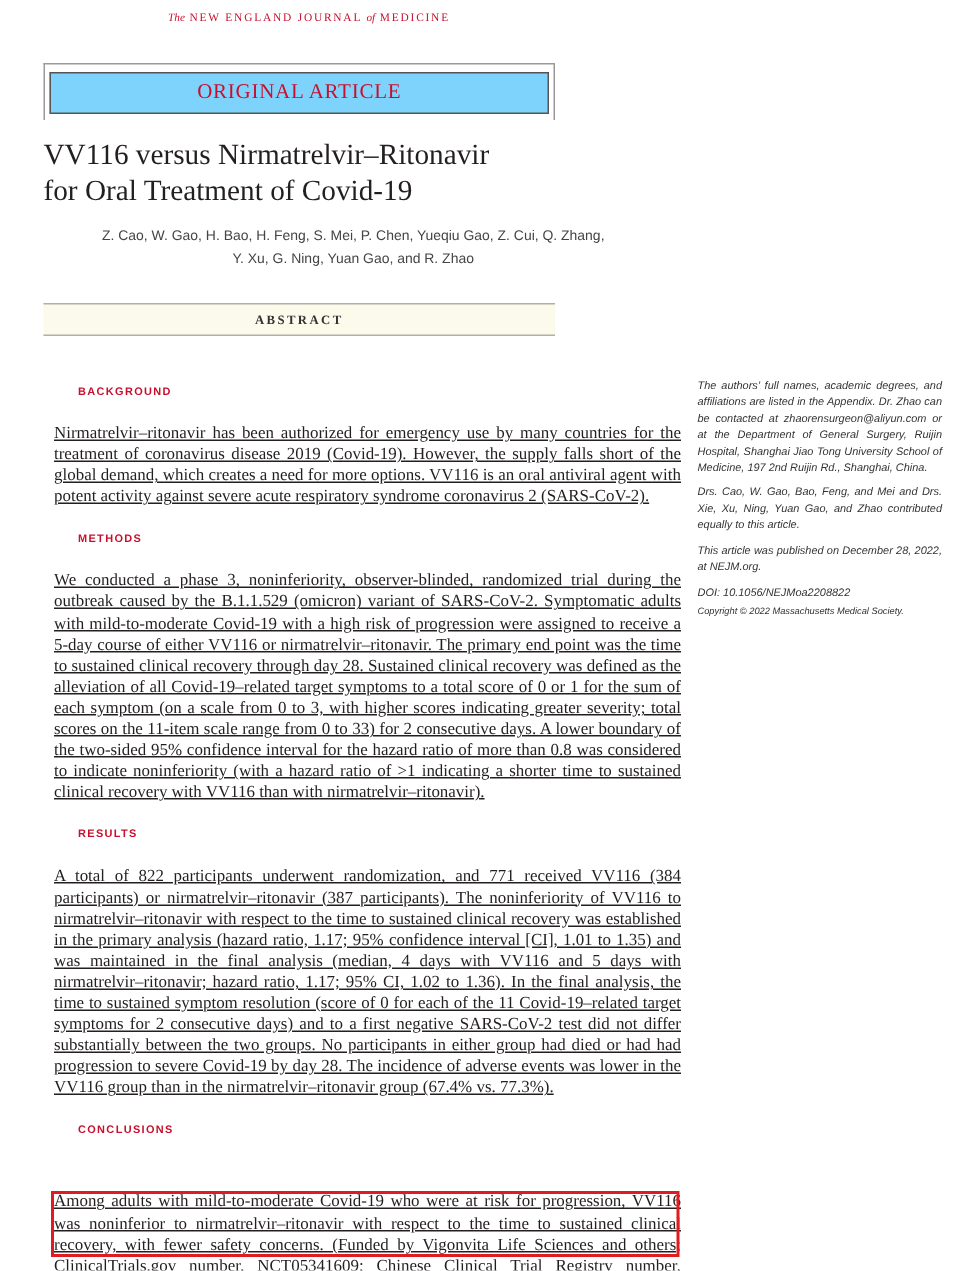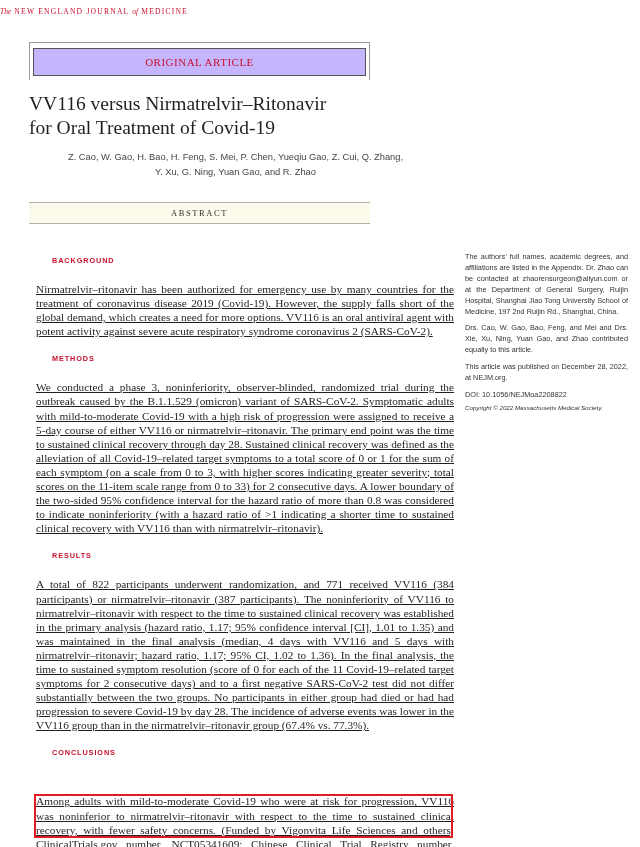--- a/index.html
+++ b/index.html
@@ -2,49 +2,49 @@
 <html><head>
   <meta charset="utf-8">
   <style>
     html, body { margin: 0; padding: 0; background: #ffffff; }
     body {
       width: 640px; height: 847px; position: relative; overflow: hidden;
       font-family: "Liberation Serif", "DejaVu Serif", serif;
       color: #231f20;
     }
     .journal-header {
-      position: absolute; top: 7px; left: 0; width: 412px; 
+      position: absolute; top: 7px; left: 0; width: 412px; text-align: center;
       font-family: "Liberation Serif", serif; font-size: 7.6px; letter-spacing: 1.2px;
       color: #c8102e;
     }
     .journal-header .small { font-style: italic; letter-spacing: 0; font-size: 7.5px; }
     .article-type-outer {
       position: absolute; left: 29px; top: 42px; width: 339px; height: 37px;
       border-top: 1px solid #9a9a9a; border-left: 1px solid #9a9a9a; border-right: 1px solid #9a9a9a;
     }
     .article-type-box {
       position: absolute; left: 33px; top: 48px; width: 331px; height: 26px;
-      background: #c4b5fd; border: 1.4px solid #555;
+      background: #7dd3fc; border: 1.4px solid #555;
       display: flex; align-items: center; justify-content: center;
-      font-size: 11px; letter-spacing: 0.5px; color: #c8102e;
+      font-size: 14px; letter-spacing: 0.5px; color: #c8102e;
     }
     .title {
       position: absolute; left: 29px; top: 92px; width: 341px; text-align: left;
       font-size: 19.5px; line-height: 24px; color: #231f20;
     }
     .authors {
       position: absolute; left: 29px; top: 150px; width: 341px; text-align: center;
       font-family: "Liberation Sans", "DejaVu Sans", sans-serif;
       font-size: 9.3px; line-height: 15px; color: #444; margin-left: 36px;
     }
     .abstract-bar {
       position: absolute; left: 29px; top: 202px; width: 341px; height: 20px;
       background: #fcfaeb; border-top: 1.4px solid #b0b0aa; border-bottom: 1.4px solid #b0b0aa;
       display: flex; align-items: center; justify-content: center;
-      font-size: 8.5px; letter-spacing: 1.6px; color: #333; font-weight: normal;
+      font-size: 8.5px; letter-spacing: 1.6px; color: #333; font-weight: bold;
     }
     .abstract {
       position: absolute; left: 36px; top: 240px; width: 418px;
     }
     .sec-heading {
       font-family: "Liberation Sans", "DejaVu Sans", sans-serif; font-weight: bold;
       font-size: 7.3px; letter-spacing: 0.9px; color: #c8102e; margin: 16px; line-height: 10px;
     }
     .sec-body {
       font-size: 11.3px; line-height: 14.1px; text-align: justify; margin: 0;
@@ -55,21 +55,21 @@
     .conclusions-body { position: relative; margin-top: 36px; }
     .highlight-box {
       position: absolute; left: -2px; top: 0px; width: 419px; height: 44px;
       border: 2px solid #e01b22; box-sizing: border-box; pointer-events: none;
     }
     .sidebar {
       position: absolute; left: 465px; top: 252px; width: 163px;
       font-family: "Liberation Sans", "DejaVu Sans", sans-serif;
       font-size: 7.3px; line-height: 10.9px; color: #333;
     }
-    .sidebar p { margin: 0 0 6px 0; text-align: justify; }
+    .sidebar p { margin: 0 0 6px 0; text-align: justify; font-style: italic; }
     .sidebar .doi { margin-bottom: 2px; text-align: left; }
     .sidebar .copyright { font-style: italic; font-size: 6.2px; text-align: left; }
   </style>
 </head>
 <body>
 
 <div class="journal-header">
   <span class="small">The</span>
   <span>NEW ENGLAND JOURNAL</span>
   <span class="small">of</span>

